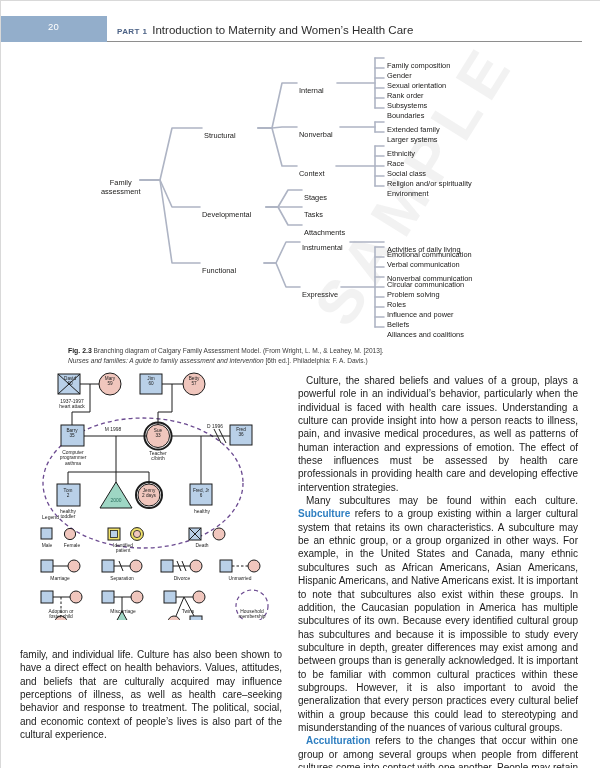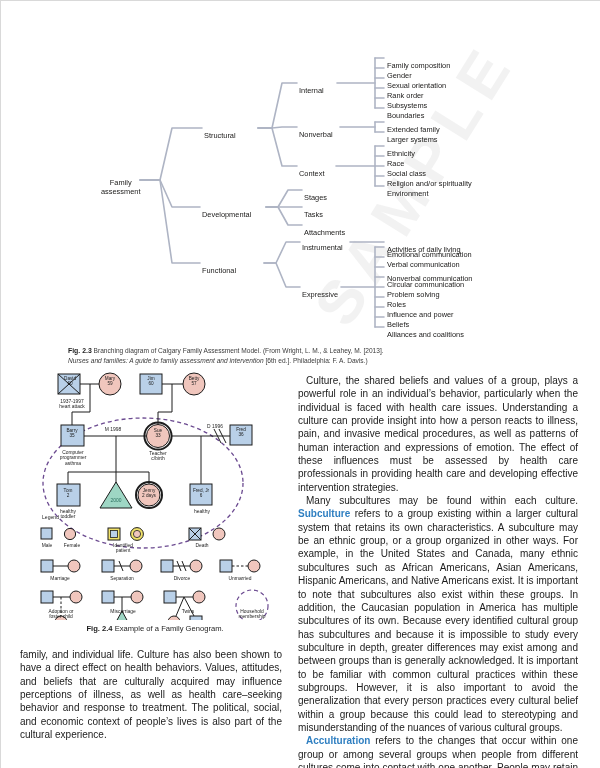--- a/index.html
+++ b/index.html
@@ -102,20 +102,28 @@
     border:1px solid #d9d9d9;pointer-events:none;
   }
 </style>
 </head>
 <body>
 
 <div class="page">
 
   <div class="wm">SAMPLE</div>
 
+  <div class="header">
+    <div class="folio-box"></div>
+    <div class="folio-num">20</div>
+    <div class="head-rule"></div>
+    <div class="head-text">
+      <span class="head-part">PART 1</span><span class="head-title">Introduction to Maternity and Women’s Health Care</span>
+    </div>
+  </div>
 
   <div class="fig23">
     <svg width="600" height="290" viewBox="0 0 600 290">
       <g fill="none" stroke="#aeb4c4" stroke-width="1.6" stroke-linecap="round" stroke-linejoin="round">
 
         <path d="M140 128 L160 128 L172 76 L202 76"></path>
         <path d="M140 128 L160 128 L172 155 L200 155"></path>
         <path d="M140 128 L160 128 L172 211 L200 211"></path>
 
         <path d="M258 76 L272 76 L282 31 L297 31"></path>
@@ -387,24 +395,20 @@
     <div class="gt" style="left:76px;top:208px;width:44px;">Separation</div>
     <div class="gt" style="left:138px;top:208px;width:40px;">Divorce</div>
     <div class="gt" style="left:194px;top:208px;width:44px;">Unmarried</div>
 
     <div class="gt" style="left:9px;top:241px;width:56px;">Adoption or<br>foster child</div>
     <div class="gt" style="left:74px;top:241px;width:50px;">Miscarriage</div>
     <div class="gt" style="left:146px;top:241px;width:36px;">Twins</div>
     <div class="gt" style="left:204px;top:241px;width:48px;">Household<br>membership</div>
   </div>
 
-  <div class="cap cap24">
-    <b>Fig. 2.4</b>
-    <span>Example of a Family Genogram.</span>
-  </div>
 
   <div class="col col-right">
     <p class="first">Culture, the shared beliefs and values of a group, plays a powerful role in an individual’s behavior, particularly when the individual is faced with health care issues. Understanding a culture can provide insight into how a person reacts to illness, pain, and invasive medical procedures, as well as patterns of human interaction and expressions of emotion. The effect of these influences must be assessed by health care professionals in providing health care and developing effective intervention strategies.</p>
     <p>Many subcultures may be found within each culture. <span class="term">Subculture</span> refers to a group existing within a larger cultural system that retains its own characteristics. A subculture may be an ethnic group, or a group organized in other ways. For example, in the United States and Canada, many ethnic subcultures such as African Americans, Asian Americans, Hispanic Americans, and Native Americans exist. It is important to note that subcultures also exist within these groups. In addition, the Caucasian population in America has multiple subcultures of its own. Because every identified cultural group has subcultures and because it is impossible to study every subculture in depth, greater differences may exist among and between groups than is generally acknowledged. It is important to be familiar with common cultural practices within these subgroups. However, it is also important to avoid the generalization that every person practices every cultural belief within a group because this could lead to stereotyping and misunderstanding of the nuances of various cultural groups.</p>
     <p><span class="term">Acculturation</span> refers to the changes that occur within one group or among several groups when people from different cultures come into contact with one another. People may retain some of their own culture while adopting cultural practices of the dominant society. This familiarization among cultural groups results in overt behavioral similarity, especially in mannerisms, styles, and practices. Dress, language patterns, food choices, and health practices are often much slower to adapt to the influence of acculturation.</p>
   </div>
 
   <div class="col col-bottom">
     <p>family, and individual life. Culture has also been shown to have a direct effect on health behaviors. Values, attitudes, and beliefs that are culturally acquired may influence perceptions of illness, as well as health care–seeking behavior and response to treatment. The political, social, and economic context of people’s lives is also part of the cultural experience.</p>
   </div>

